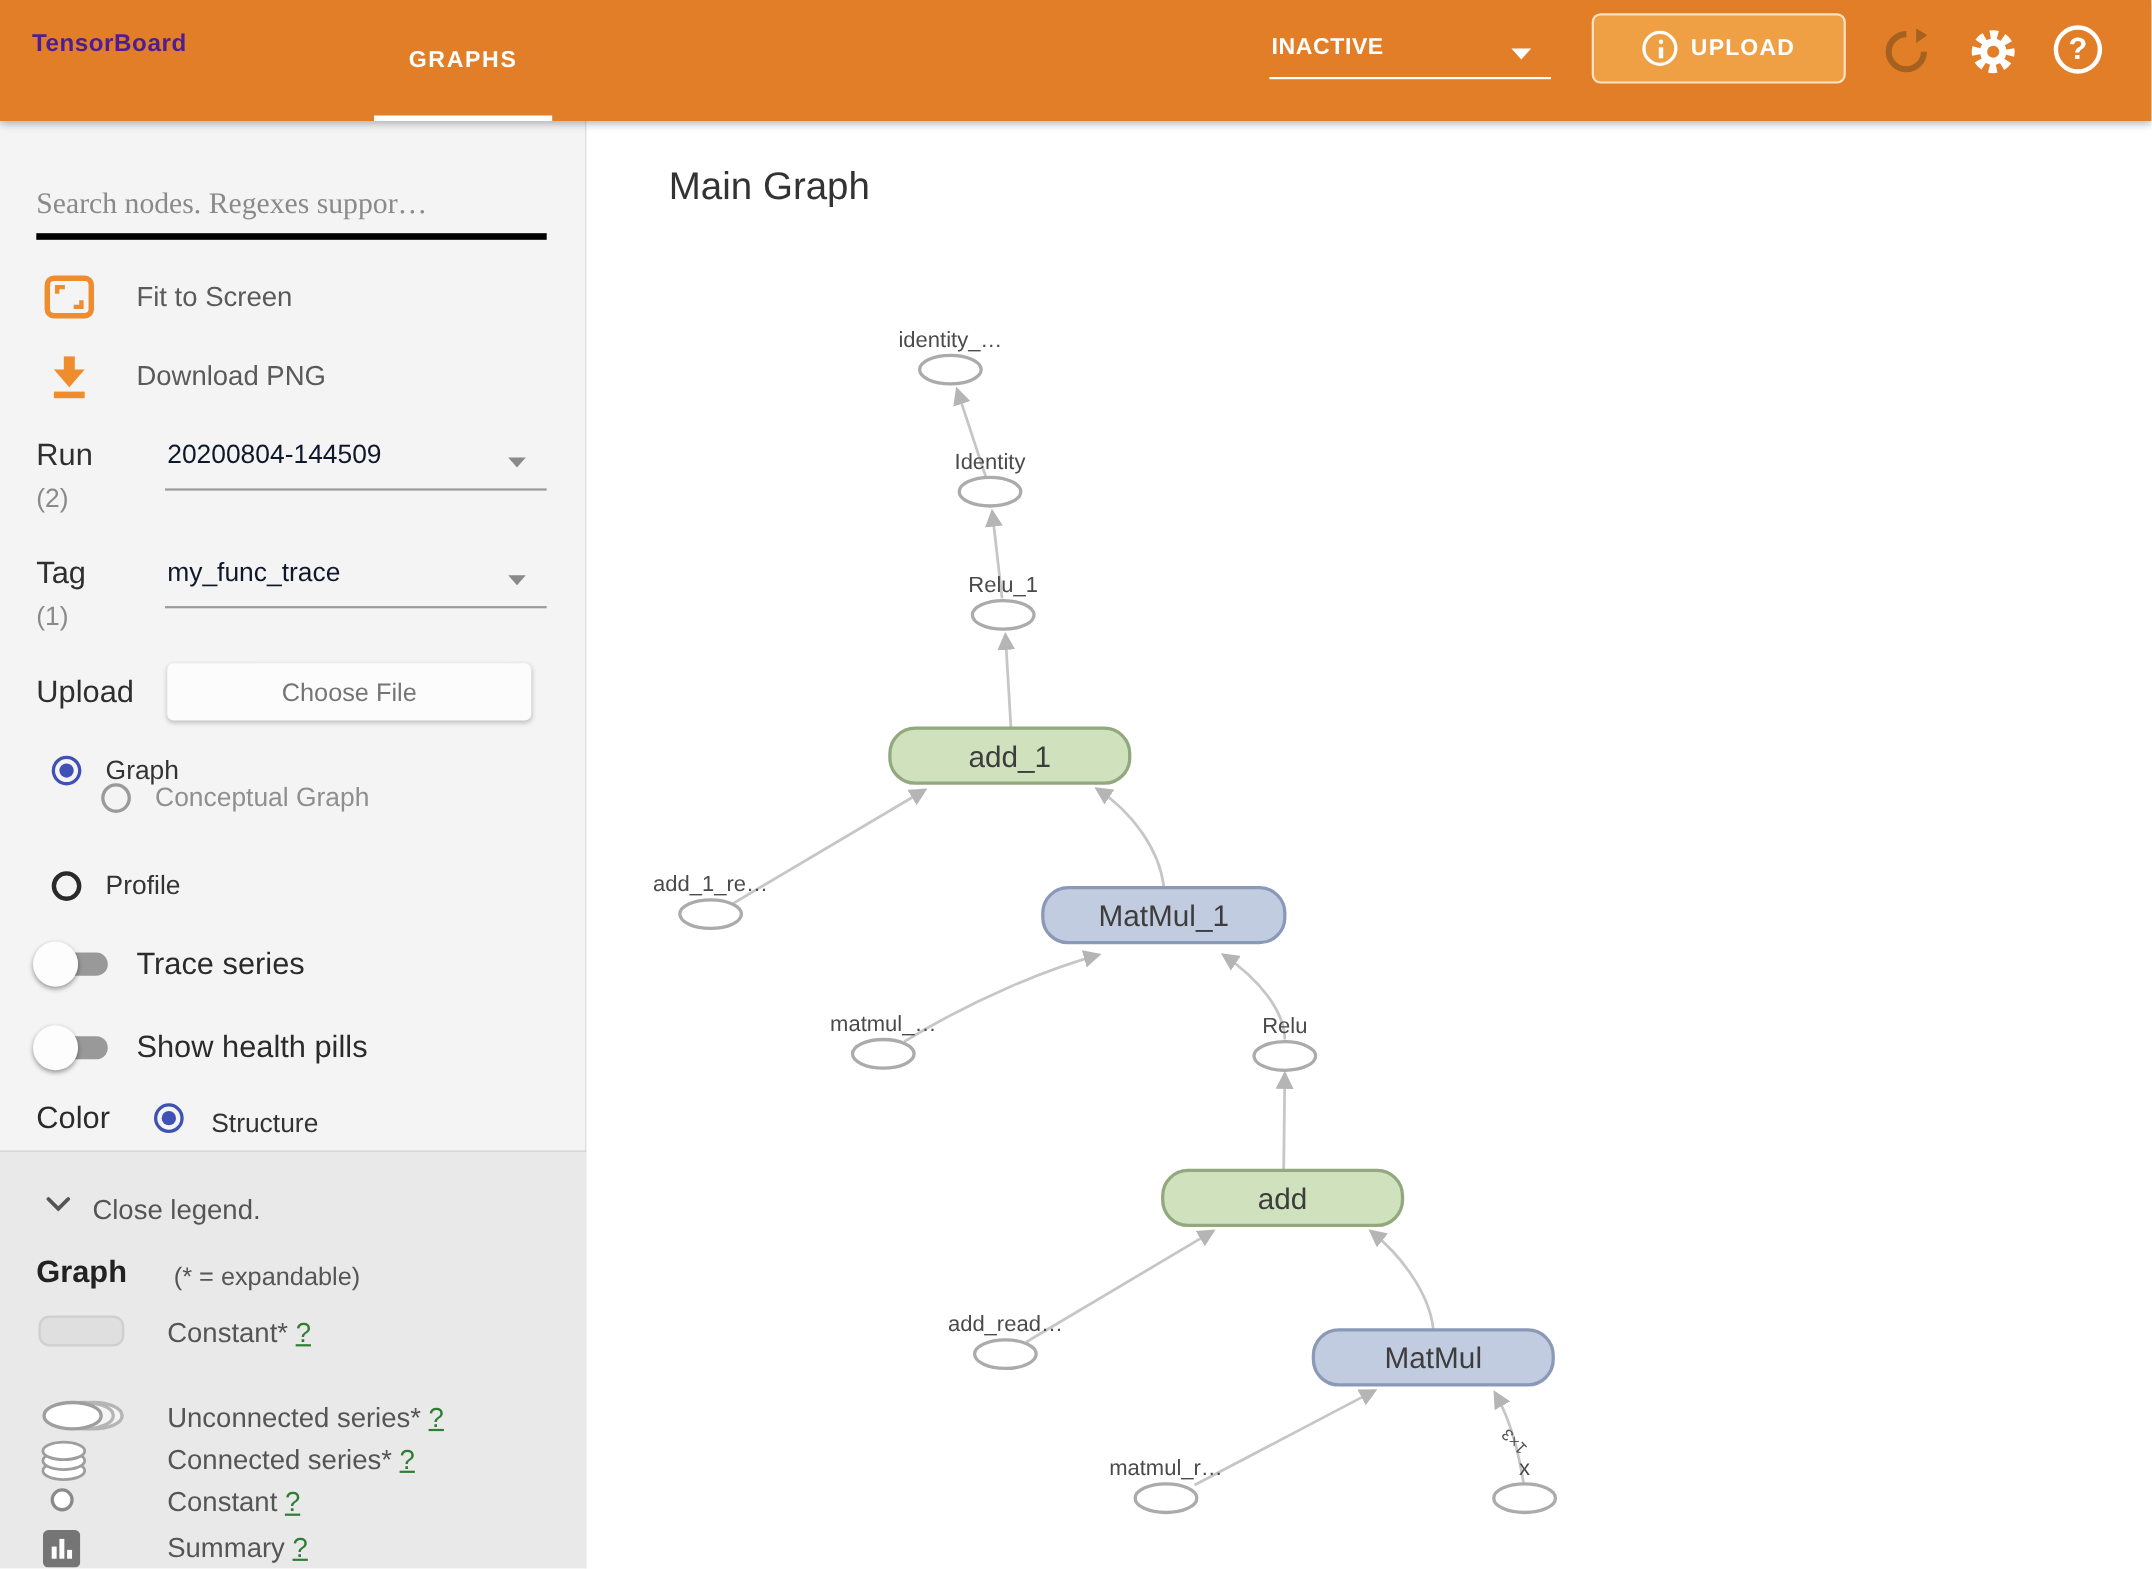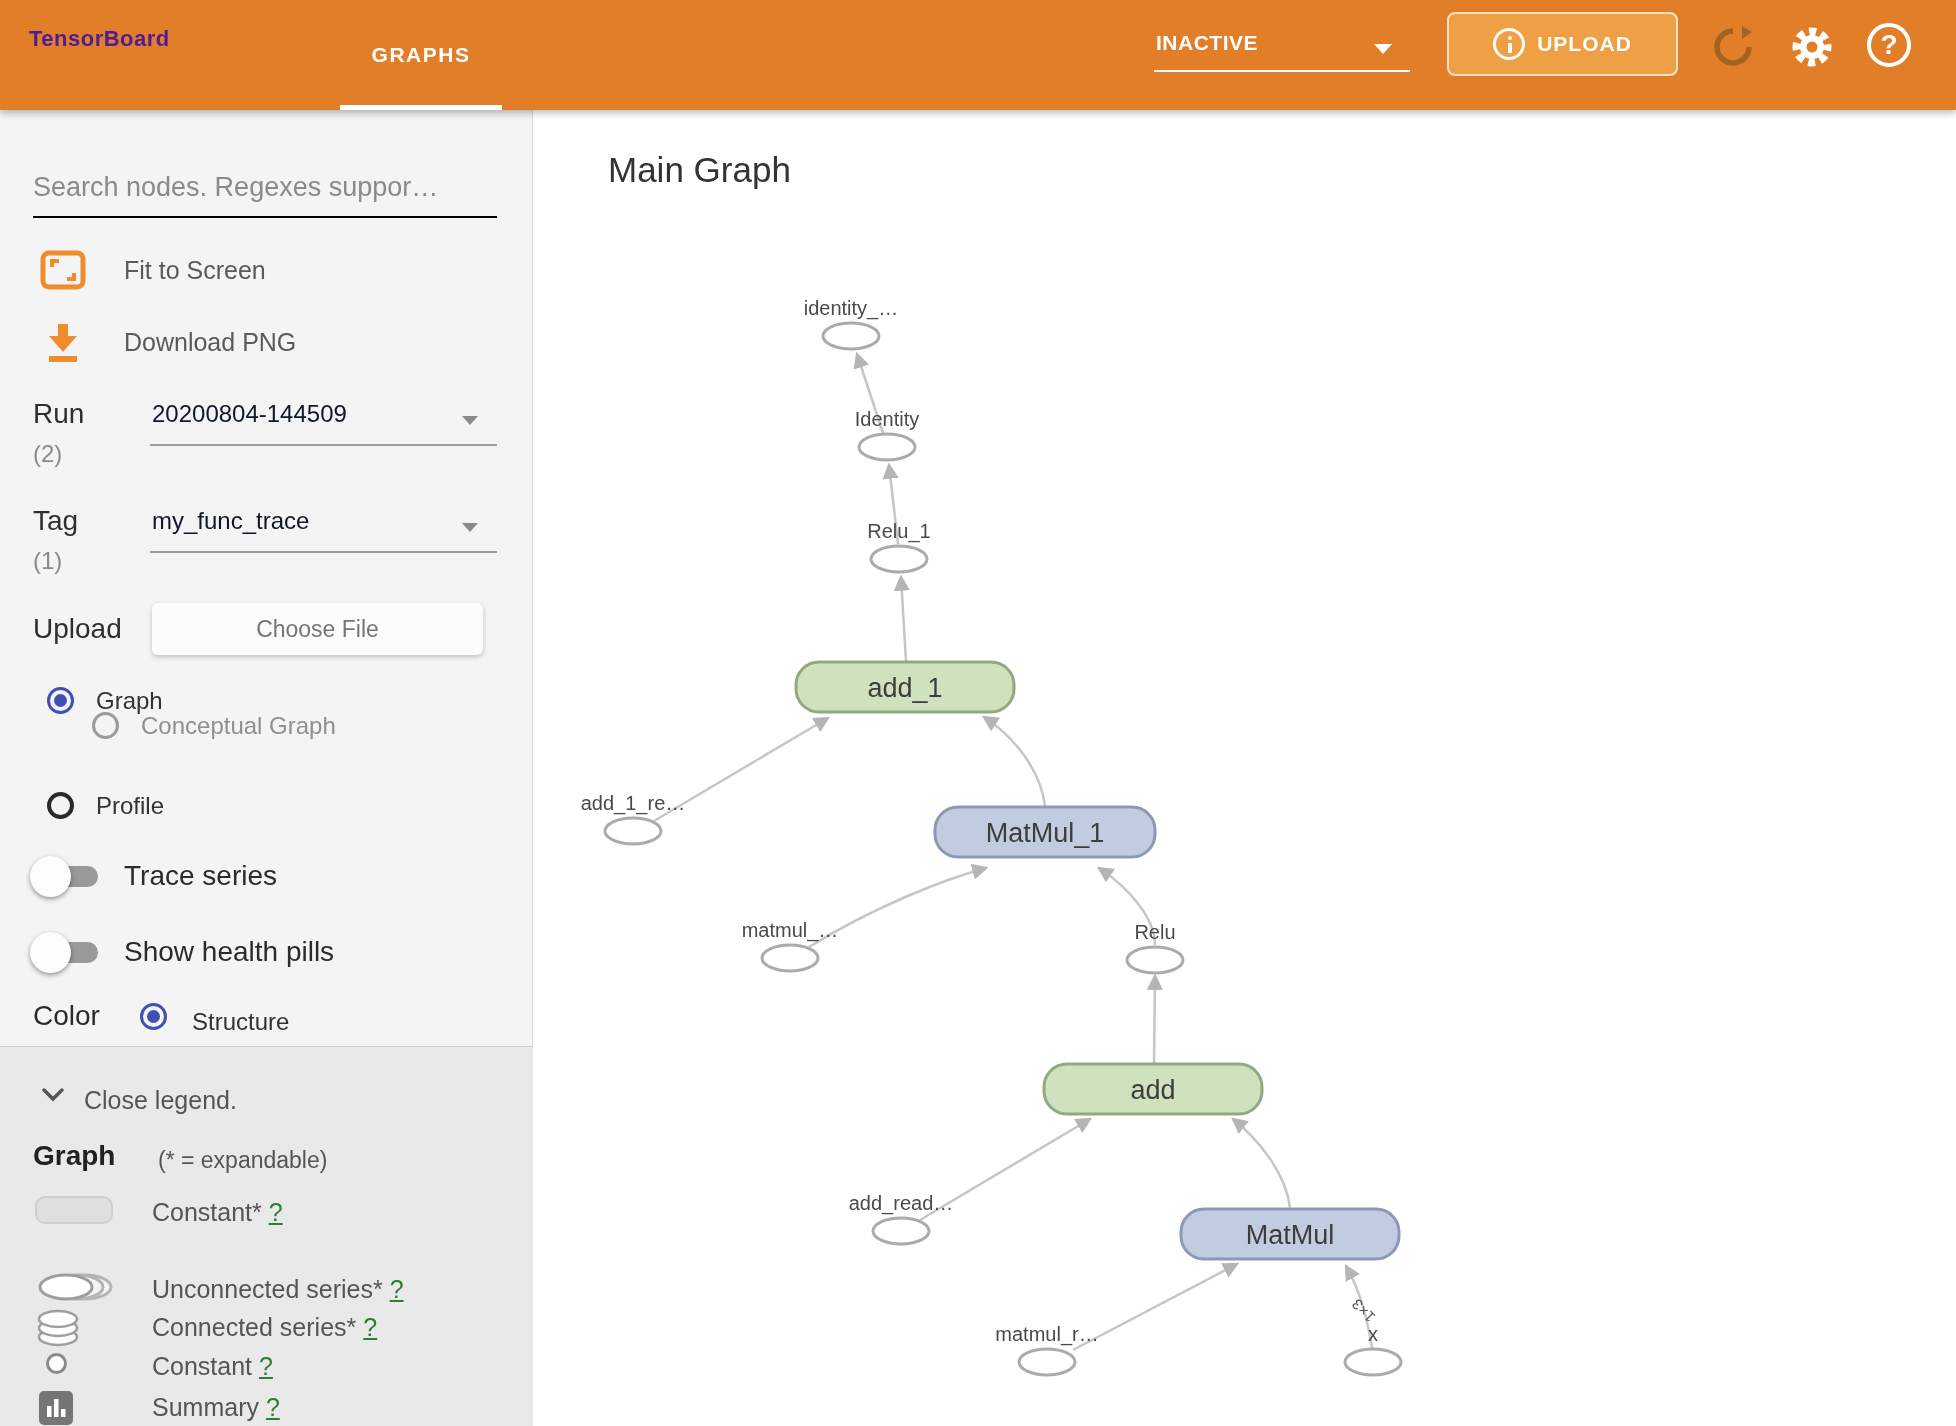--- a/index.html
+++ b/index.html
@@ -66,22 +66,22 @@
     color:#fff; font-size:28px; font-weight:bold; cursor:pointer;
   }
 
   
   .sidebar {
     position:absolute; left:0; top:110px; width:533px; height:1316px;
     background:#f4f4f4; border-right:1px solid #dadada;
   }
   .search-box {
     position:absolute; left:33px; top:48px; width:464px; height:60px;
-    border:none; border-bottom:2px solid #000000; background:transparent;
-    font-family:Liberation Sans, sans-serif; font-size:27px; color:#444; outline:none;
+    border:none; border-bottom:6px solid #000000; background:transparent;
+    font-family:Liberation Serif, serif; font-size:27px; color:#444; outline:none;
   }
   .search-box::placeholder { color:#8a8a8a; }
   .side-action { position:absolute; left:0; width:533px; height:46px; cursor:pointer; }
   .side-action .alabel { position:absolute; left:124px; top:6px; font-size:25px; color:#5a5a5a; }
   .aicon { position:absolute; left:40px; top:0; }
 
   .field-label { position:absolute; left:33px; font-size:28px; color:#2f2f2f; }
   .field-count { position:absolute; left:33px; font-size:24px; color:#8a8a8a; }
   .dd-value { position:absolute; left:152px; font-size:24px; color:#0f172a; cursor:pointer; }
   .dd-caret {
@@ -133,21 +133,21 @@
   .legend-heading { position:absolute; left:33px; top:93px; font-size:28px; color:#222; font-weight:bold; }
   .legend-note { position:absolute; left:158px; top:100px; font-size:23px; color:#555; }
   .legend-row { position:absolute; left:0; width:533px; height:36px; }
   .legend-row .llabel { position:absolute; left:152px; top:2px; font-size:25px; color:#555; white-space:nowrap; }
   .legend-row .llabel a { color:#2e7d32; text-decoration:underline; cursor:pointer; }
   .ns-icon { position:absolute; left:35px; top:0; width:78px; height:28px; background:#dfdfdf; border:2px solid #cfcfcf; border-radius:10px; }
   .op-icon { position:absolute; left:35px; top:0; width:66px; height:28px; background:#fff; border:3px solid #9e9e9e; border-radius:50%; }
   .const-icon { position:absolute; left:46px; top:3px; width:21px; height:21px; background:#fff; border:3px solid #8a8a8a; border-radius:50%; }
 
   
-  .main { position:absolute; left:534px; top:110px; width:1422px; height:1316px; background:#fff; }
+  .main { position:absolute; left:534px; top:110px; width:1422px; height:1316px; background:#fff;padding-left:13px; }
   .main-title { position:absolute; left:74px; top:40px; font-size:35px; color:#333; }
   svg text { font-family:"Liberation Sans", sans-serif; }
   .edge { fill:none; stroke:#c6c6c6; stroke-width:2.5; }
   .node-ellipse { fill:#fff; stroke:#ababab; stroke-width:3; }
   .node-small-label { font-size:20px; fill:#4a4a4a; text-anchor:middle; }
   .op-rect-green { fill:#cfe2bd; stroke:#92a97e; stroke-width:3; }
   .op-rect-blue  { fill:#c2cce0; stroke:#8b99b8; stroke-width:3; }
   .op-label { font-size:27px; fill:#3d3d3d; text-anchor:middle; }
   .edge-shape-label { font-size:15px; fill:#555; text-anchor:middle; }
 </style>

